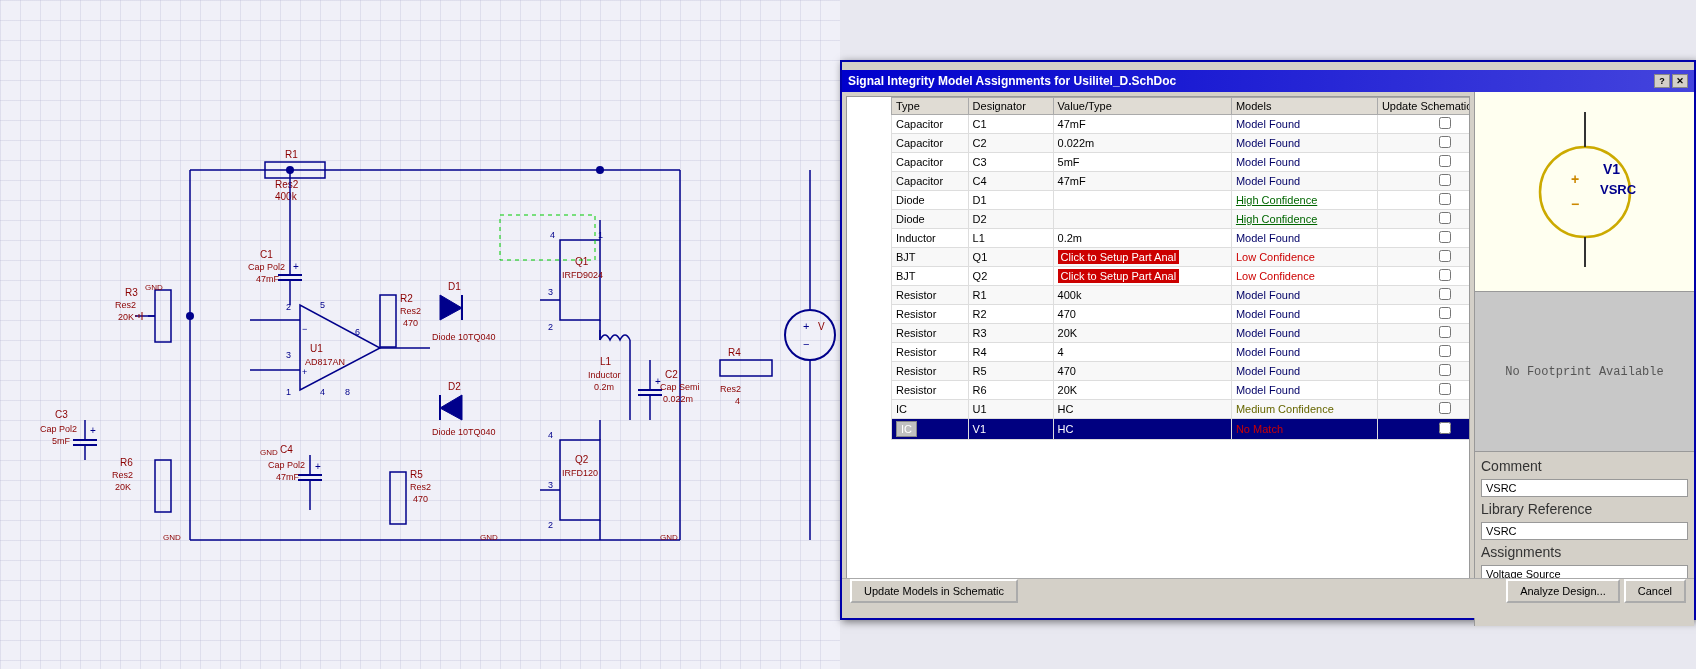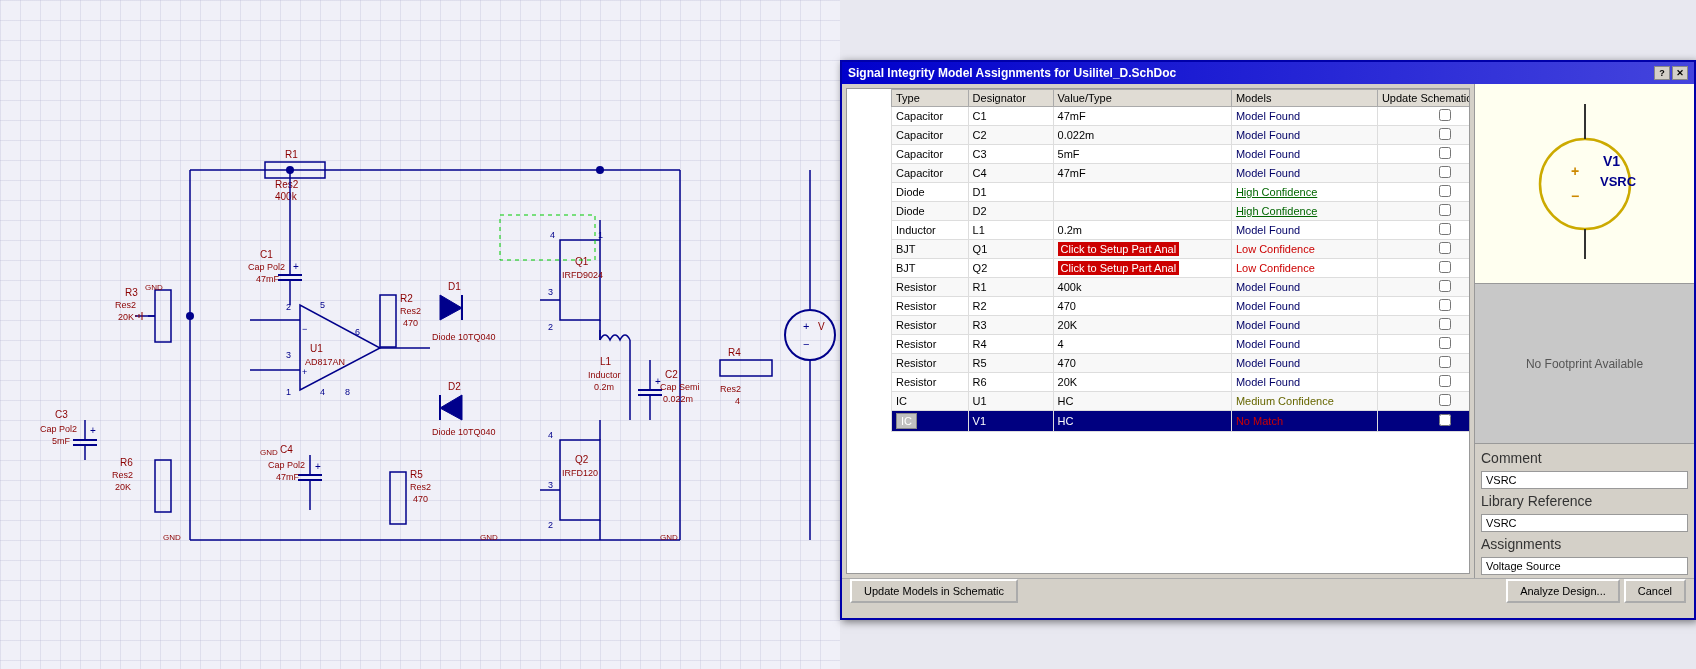--- a/index.html
+++ b/index.html
@@ -41,20 +41,21 @@
     #dialog-titlebar {
       background: linear-gradient(to right, #0000cc, #4444dd);
       color: white;
       padding: 3px 6px;
       font-size: 12px;
       font-weight: bold;
       display: flex;
       align-items: center;
       justify-content: space-between;
       height: 22px;
+      margin-top: 8px;
     }
 
     #dialog-titlebar-buttons {
       display: flex;
       gap: 2px;
     }
 
     .title-btn {
       width: 16px;
       height: 14px;
@@ -213,20 +214,21 @@
       display: flex;
       align-items: center;
       justify-content: center;
       flex-direction: column;
     }
 
     #no-footprint-text {
       color: #555;
       font-size: 12px;
       text-align: left;
+      font-family: Liberation Mono, monospace;
     }
 
     #props-panel {
       flex: 1;
       padding: 6px;
       display: flex;
       flex-direction: column;
       gap: 4px;
     }
 

